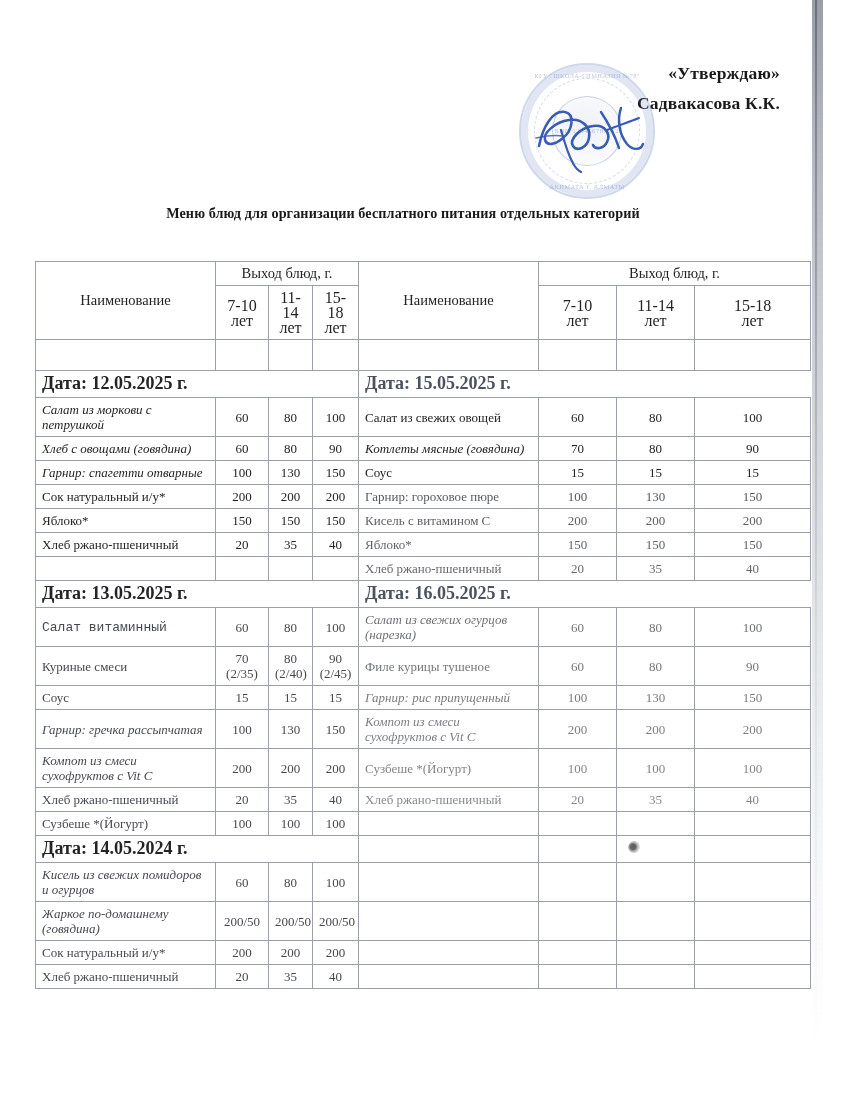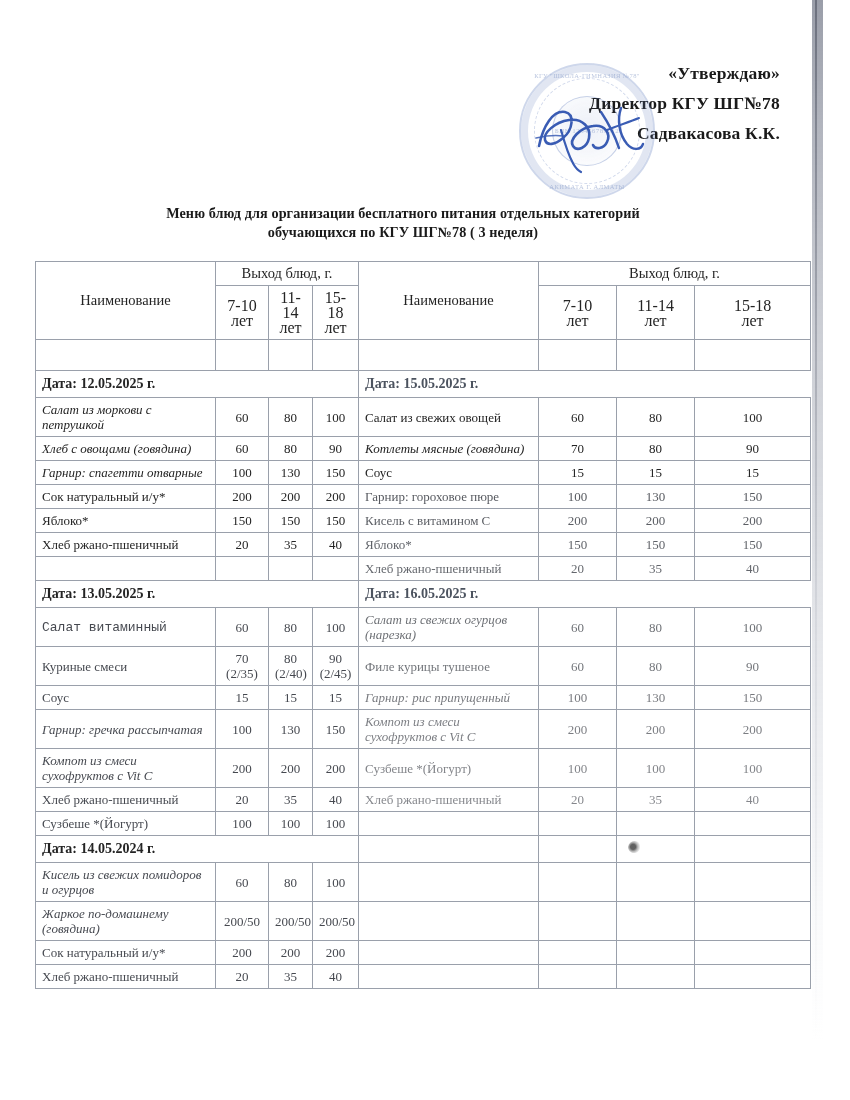--- a/index.html
+++ b/index.html
@@ -108,41 +108,40 @@
   .hdr-group{
     text-align:center; font-weight:bold; font-size:14.5px;
   }
   .hdr-age{
     text-align:center; font-size:16px; line-height:16px; padding:2px 2px;
   }
   .hdr-age .a2{display:block;}
 
   .spacer-row td{height:22px; border-left:1px solid #9aa0ab; border-right:1px solid #9aa0ab;}
   .date-row td{
-    font-weight:bold; font-size:14px; padding:5px 6px 6px 6px;
+    font-weight:bold; font-size:18px; padding:5px 6px 6px 6px;
     border-top:none;
   }
   .date-cell{border-right:none !important;}
 
   .two-line{line-height:16px;font-style:italic;}
 
   .smudge{
     position:absolute; left:628px; top:841px; width:13px; height:12px;
     background:radial-gradient(circle at 40% 45%, #3a3a3a 0 25%, rgba(90,90,90,.55) 45%, rgba(255,255,255,0) 72%);
     border-radius:50%; transform:rotate(-18deg); opacity:.8;
   }
 </style>
 </head>
 <body>
 
 <div class="page">
 
   <div class="approval">
     <span class="ln1">«Утверждаю»</span>
-    <span class="ln2">Директор  КГУ ШГ№78</span>
     <span class="ln3">Садвакасова К.К.</span>
   </div>
 
   <div class="seal">
     <div class="seal-text">
       <span class="st1">КГУ "ШКОЛА-ГИМНАЗИЯ №78"</span>
       <span class="st3">БИН 123456789012</span>
       <span class="st2">АКИМАТА Г. АЛМАТЫ</span>
     </div>
   </div>
@@ -153,21 +152,20 @@
       <path d="M68 12 C76 24, 82 36, 86 48" stroke-width="2.4"></path>
       <path d="M88 8 C84 20, 86 34, 94 44 C100 51, 108 50, 110 44" stroke-width="2.4"></path>
       <path d="M74 30 C84 26, 96 22, 106 18" stroke-width="2"></path>
       <path d="M28 30 C38 66, 44 70, 48 72" stroke-width="2.2"></path>
       <path d="M3 38 C12 36, 22 35, 30 36" stroke-width="1.6" opacity=".85"></path>
     </g>
   </svg>
 
   <div class="doc-title">
     <span class="t1">Меню блюд для организации бесплатного питания отдельных категорий</span>
-    <span class="t2">обучающихся по КГУ ШГ№78 ( 3 неделя)</span>
   </div>
 
   <table class="menu-table">
     <colgroup>
       <col class="cn-l">
         <col class="ca-l">
         <col class="cb-l">
         <col class="cc-l">
       <col class="cn-r">
         <col class="ca-r">

